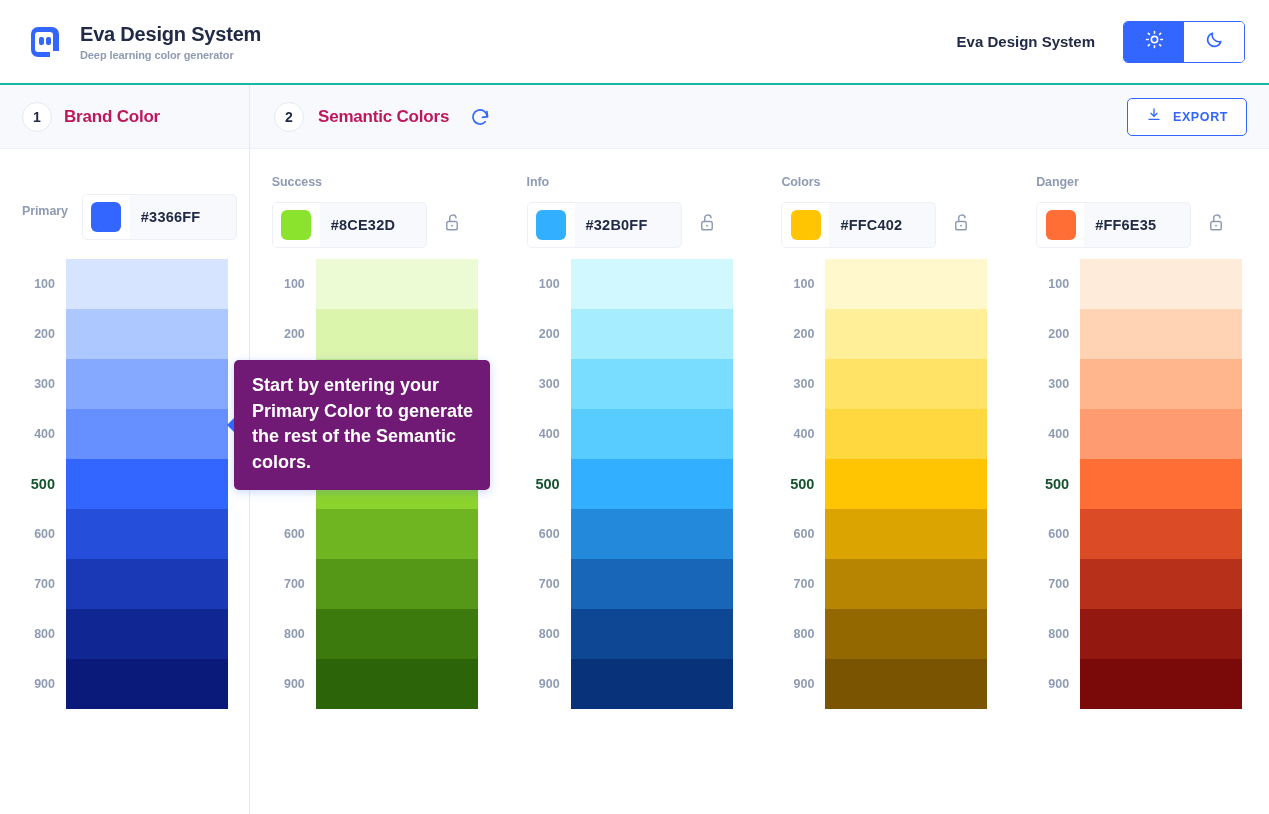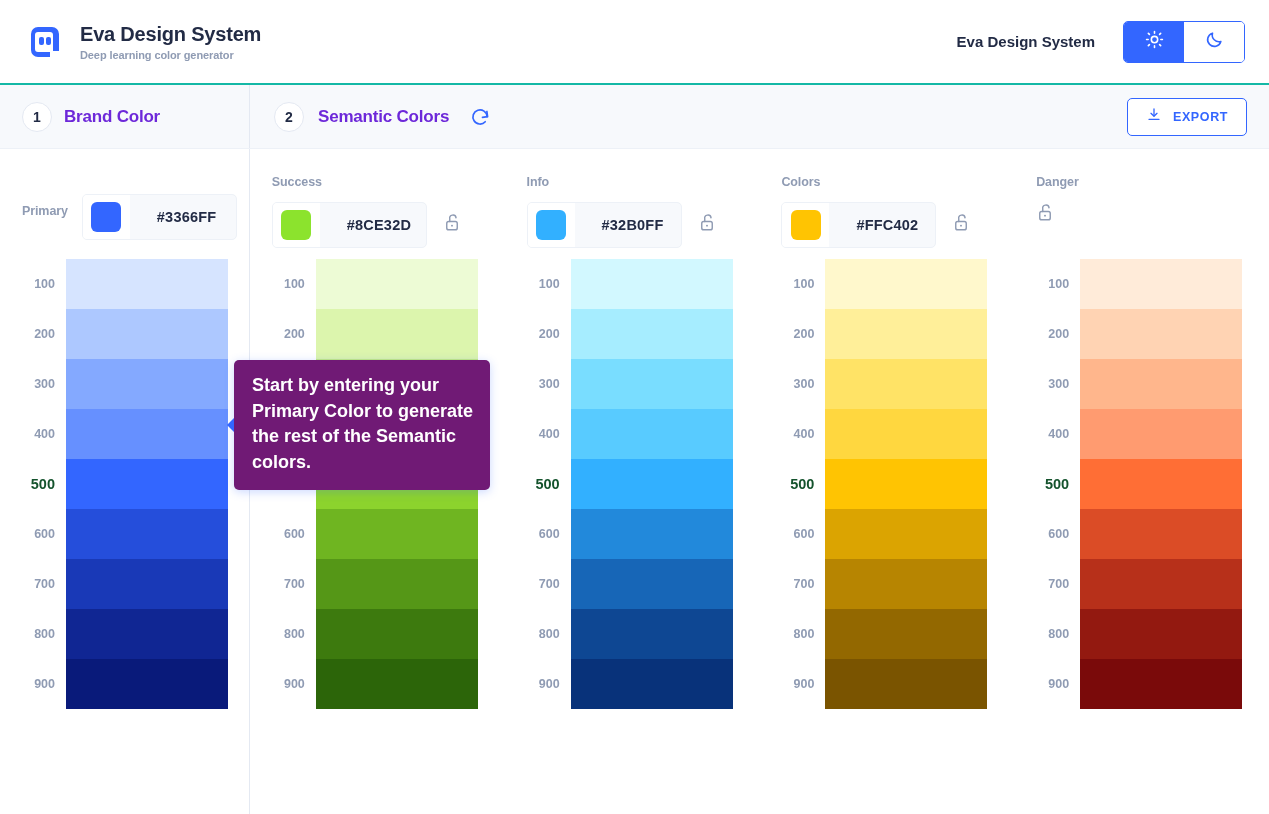--- a/index.html
+++ b/index.html
@@ -65,21 +65,21 @@
     width: 250px; padding-left: 22px;
     border-right: 1px solid #e4e9f2;
   }
   .step-cell.semantic-col { padding-left: 24px; flex: 1; gap: 14px; }
   .step-num {
     width: 30px; height: 30px; border-radius: 50%;
     border: 1px solid #e4e9f2; background: #ffffff;
     display: flex; align-items: center; justify-content: center;
     font-size: 14px; font-weight: 700; color: #222b45;
   }
-  .step-label { font-size: 17px; font-weight: 700; color: #6d28d9; letter-spacing: -0.2px; }
+  .step-label { font-size: 17px; font-weight: 700; color: #be185d; letter-spacing: -0.2px; }
   .refresh-btn {
     width: 26px; height: 26px; display: flex; align-items: center; justify-content: center;
     cursor: pointer; margin-left: 4px;
   }
   .export-btn {
     margin-left: auto; margin-right: 22px;
     height: 38px; padding: 0 18px;
     border: 1px solid #3366ff; border-radius: 5px;
     background: #ffffff; color: #3366ff;
     font-size: 12.5px; font-weight: 700; letter-spacing: 0.6px;
@@ -103,21 +103,20 @@
   .field-label {
     font-size: 12.5px; font-weight: 700; color: #8f9bb3; margin-bottom: 13px;
     letter-spacing: -0.1px;
   }
   .color-input-wrap { display: flex; align-items: center; gap: 16px; }
   .color-input {
     display: flex; align-items: center;
     border: 1px solid #edf1f7; border-radius: 5px;
     background: #f7f9fc; height: 46px; width: 155px; overflow: hidden;
     cursor: pointer;
-    gap: 16px;
   }
   .swatch-cell {
     width: 47px; height: 100%; background: #ffffff;
     display: flex; align-items: center; justify-content: center;
     flex: 0 0 47px;
   }
   .swatch { width: 30px; height: 30px; border-radius: 6px; }
   .hex-val {
     font-size: 14.5px; font-weight: 700; color: #222b45;
     padding-left: 11px; letter-spacing: 0.2px;
@@ -301,20 +300,26 @@
   <rect x="5" y="11" width="14" height="11" rx="2.5"></rect>
   <path d="M9 11V7.5A4 4 0 0 1 17.4 6"></path>
   <circle cx="12" cy="16.5" r="1.3" fill="#8f9bb3" stroke="none"></circle>
 </svg></span>
             </div>
     </div>
         </div>
         <div class="input-group sem">
     <div class="field-label">Danger</div>
     <div class="color-input-wrap">
+      <div class="color-input">
+        <div class="swatch-cell">
+          <div class="swatch" style="background:#FF6E35"></div>
+        </div>
+        <div class="hex-val">#FF6E35</div>
+      </div>
       <div class="lock-btn">
               <span><svg width="18" height="20" viewBox="0 0 24 26" fill="none" stroke="#8f9bb3" stroke-width="1.9" stroke-linecap="round" stroke-linejoin="round">
   <rect x="5" y="11" width="14" height="11" rx="2.5"></rect>
   <path d="M9 11V7.5A4 4 0 0 1 17.4 6"></path>
   <circle cx="12" cy="16.5" r="1.3" fill="#8f9bb3" stroke="none"></circle>
 </svg></span>
             </div>
     </div>
         </div>
       </div>

